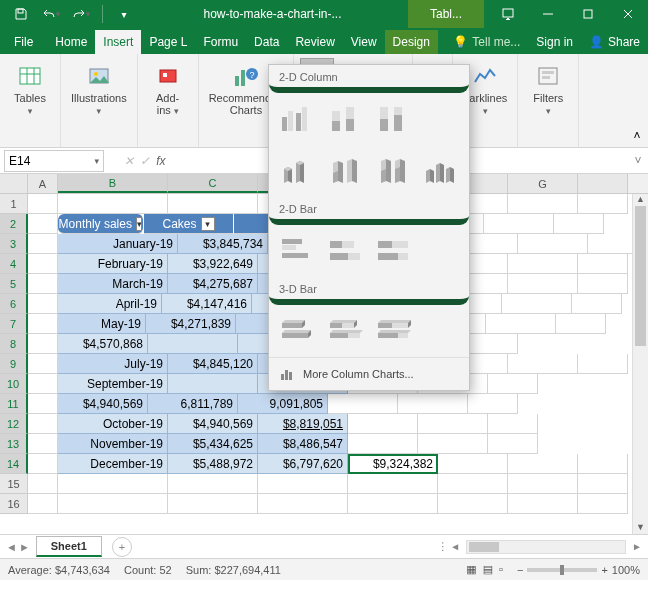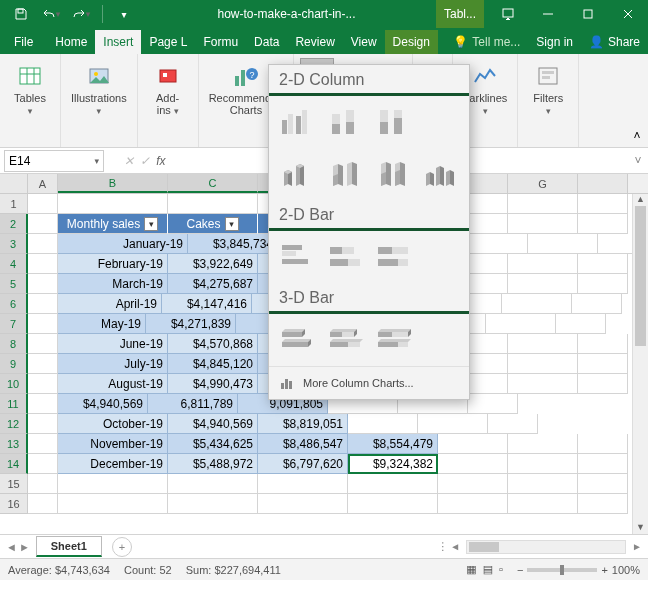--- a/index.html
+++ b/index.html
@@ -4,21 +4,21 @@
 <style>
   * { box-sizing: border-box; margin: 0; padding: 0; font-family: "Segoe UI", Arial, sans-serif; }
   body { width: 648px; height: 615px; background: #fff; overflow: hidden; font-size: 12px; position: relative; }
   
   .titlebar { height: 28px; background: #0f7b3d; display: flex; align-items: center; color: #fff; }
   .titlebar .qat { display: flex; align-items: center; gap: 4px; padding-left: 8px; }
   .titlebar .qat .q-item { width: 26px; height: 24px; display:flex; align-items:center; justify-content:center; cursor:pointer; }
   .titlebar .qat svg { fill:#fff; }
   .titlebar .sep { width:1px; height:18px; background:rgba(255,255,255,0.3); margin:0 4px;}
   .titlebar .filename { flex:1; text-align:center; font-size:12px; color:#fff; overflow:hidden; white-space:nowrap; }
-  .titlebar .context-tab { background:#4a8b2c; color:#fff; padding:4px 8px; height:100%; display:flex; align-items:center; margin-right:4px;}
+  .titlebar .context-tab { background:#4a8b2c; color:#fff; padding:4px 22px; height:100%; display:flex; align-items:center; margin-right:4px;}
   .titlebar .win-btns { display:flex; }
   .titlebar .win-btn { width:40px; height:28px; display:flex; align-items:center; justify-content:center; cursor:pointer;}
   .titlebar .win-btn svg { stroke:#fff; fill:none; stroke-width:1; }
   
   .ribbon-tabs { height:26px; background:#0f7b3d; display:flex; align-items:flex-end; color:#fff; font-size:12px; }
   .ribbon-tabs .tab { padding:5px 8px; cursor:pointer; white-space:nowrap; }
   .ribbon-tabs .tab.file { padding-left:14px; padding-right:14px; font-weight:500; }
   .ribbon-tabs .tab.active { background:#f3f3f3; color:#0f7b3d; }
   .ribbon-tabs .tab.design { background:#4a8b2c; color:#fff; }
   .ribbon-tabs .right { margin-left:auto; display:flex; align-items:center; }
@@ -61,21 +61,21 @@
   .cell.tbl { background:#c4d8ef; border-right:1px solid #9bb7d6; border-bottom:1px solid #9bb7d6;}
   .cell.tbl.alt { background:#d4e3f2; }
   .cell.sel-cursor { border:2px solid #0f7b3d; background:#fff !important; padding:0 3px;}
   .vscroll { position:absolute; right:0; top:20px; width:16px; bottom:0; background:#f0f0f0; border-left:1px solid #ddd;}
   .vscroll .thumb { position:absolute; top:12px; left:2px; right:2px; height:140px; background:#c8c8c8;}
   .vscroll .arr { position:absolute; left:0; right:0; height:12px; text-align:center; font-size:9px; color:#666; cursor:pointer;}
   .vscroll .arr.up { top:0;}
   .vscroll .arr.down { bottom:0;}
   
   .chart-dropdown { position:absolute; left:268px; top:64px; width:202px; background:#f3f3f3; border:1px solid #c4c4c4; box-shadow:2px 4px 12px rgba(0,0,0,0.3); z-index:10; }
-  .chart-dropdown .section-h { font-size:16px; color:#666; padding:6px 10px 4px; border-bottom:3px solid #14532d;}
+  .chart-dropdown .section-h { font-size:11px; color:#666; padding:6px 10px 4px; border-bottom:6px solid #14532d;border-radius:9px;}
   .chart-dropdown .row-ico { display:flex; gap:10px; padding:8px 10px 10px; }
   .chart-dropdown .ico { width:38px; height:34px; display:flex; align-items:center; justify-content:center;}
   .chart-dropdown .more { border-top:1px solid #e0e0e0; padding:8px 10px; display:flex; align-items:center; gap:8px; font-size:11px; color:#444; cursor:pointer;}
   
   .sheet-bar { height:24px; background:#fff; border-top:1px solid #d4d4d4; display:flex; align-items:center; font-size:11px;}
   .sheet-bar .nav { display:flex; gap:2px; padding:0 6px; color:#888;}
   .sheet-bar .nav span {cursor:pointer;}
   .sheet-bar .tab { border:1px solid #bbb; border-bottom:2px solid #0f7b3d; background:#fff; padding:3px 14px; font-weight:600; color:#333;}
   .sheet-bar .add { width:20px; height:20px; border:1px solid #ccc; border-radius:50%; margin-left:10px; display:flex; align-items:center; justify-content:center; color:#888; cursor:pointer;}
   .sheet-bar .hscroll { flex:1; display:flex; align-items:center; justify-content:flex-end; padding-right:4px;}
@@ -348,42 +348,42 @@
         <div class="cell" style="width: 90px;"></div>
         <div class="cell" style="width: 90px;"></div>
         <div class="cell" style="width: 90px;"></div>
         <div class="cell" style="width: 70px;"></div>
         <div class="cell" style="width: 70px;"></div>
         <div class="cell" style="width: 50px;"></div>
       </div>
       <div class="row">
         <div class="row-h sel">2</div>
         <div class="cell" style="width: 30px;"></div>
-        <div class="cell hd" style="width: 110px;">
+        <div class="cell hd" style="width: 86px; border-radius: 6px;">
           <span>Monthly sales</span>
           <span class="arrow">▾</span>
         </div>
         <div class="cell hd" style="width: 90px;">
           <span>Cakes</span>
           <span class="arrow">▾</span>
         </div>
         <div class="cell hd" style="width: 90px;">
           <span class="arrow">▾</span>
         </div>
         <div class="cell hd" style="width: 90px;">
           <span class="arrow">▾</span>
         </div>
         <div class="cell" style="width: 70px;"></div>
         <div class="cell" style="width: 70px;"></div>
         <div class="cell" style="width: 50px;"></div>
       </div>
       <div class="row">
         <div class="row-h sel">3</div>
         <div class="cell" style="width: 30px;"></div>
-        <div class="cell tbl r" style="width: 130px;">January-19</div>
+        <div class="cell tbl r" style="width: 120px;">January-19</div>
         <div class="cell tbl r" style="width: 90px;">$3,845,734</div>
         <div class="cell tbl r" style="width: 90px;"></div>
         <div class="cell tbl r" style="width: 90px;"></div>
         <div class="cell" style="width: 70px;"></div>
         <div class="cell" style="width: 70px;"></div>
         <div class="cell" style="width: 50px;"></div>
       </div>
       <div class="row">
         <div class="row-h sel">4</div>
         <div class="cell" style="width: 30px;"></div>
@@ -424,21 +424,20 @@
         <div class="cell tbl r" style="width: 90px;">$4,271,839</div>
         <div class="cell tbl r" style="width: 90px;"></div>
         <div class="cell tbl r" style="width: 90px;"></div>
         <div class="cell" style="width: 70px;"></div>
         <div class="cell" style="width: 70px;"></div>
         <div class="cell" style="width: 50px;"></div>
       </div>
       <div class="row">
         <div class="row-h sel">8</div>
         <div class="cell" style="width: 30px;"></div>
-        <div class="cell tbl alt r" style="width: 110px;">June-19</div>
         <div class="cell tbl alt r" style="width: 90px;">$4,570,868</div>
         <div class="cell tbl alt r" style="width: 90px;"></div>
         <div class="cell tbl alt r" style="width: 90px;"></div>
         <div class="cell" style="width: 70px;"></div>
         <div class="cell" style="width: 70px;"></div>
         <div class="cell" style="width: 50px;"></div>
       </div>
       <div class="row">
         <div class="row-h sel">9</div>
         <div class="cell" style="width: 30px;"></div>
@@ -446,22 +445,21 @@
         <div class="cell tbl r" style="width: 90px;">$4,845,120</div>
         <div class="cell tbl r" style="width: 90px;"></div>
         <div class="cell tbl r" style="width: 90px;"></div>
         <div class="cell" style="width: 70px;"></div>
         <div class="cell" style="width: 70px;"></div>
         <div class="cell" style="width: 50px;"></div>
       </div>
       <div class="row">
         <div class="row-h sel">10</div>
         <div class="cell" style="width: 30px;"></div>
-        <div class="cell tbl alt r" style="width: 110px;">August-19</div>
-        <div class="cell tbl alt r" style="width: 90px;">$4,990,473</div>
+        <div class="cell tbl alt r" style="width: 110px;">September-19</div>
         <div class="cell tbl alt r" style="width: 90px;"></div>
         <div class="cell tbl alt r" style="width: 90px;"></div>
         <div class="cell" style="width: 70px;"></div>
         <div class="cell" style="width: 70px;"></div>
         <div class="cell" style="width: 50px;"></div>
       </div>
       <div class="row">
         <div class="row-h sel">11</div>
         <div class="cell" style="width: 30px;"></div>
         <div class="cell tbl r" style="width: 90px;">$4,940,569</div>
@@ -469,32 +467,31 @@
         <div class="cell tbl r" style="width: 90px;">9,091,805</div>
         <div class="cell" style="width: 70px;"></div>
         <div class="cell" style="width: 70px;"></div>
         <div class="cell" style="width: 50px;"></div>
       </div>
       <div class="row">
         <div class="row-h sel">12</div>
         <div class="cell" style="width: 30px;"></div>
         <div class="cell tbl alt r" style="width: 110px;">October-19</div>
         <div class="cell tbl alt r" style="width: 90px;">$4,940,569</div>
-        <div class="cell tbl alt r" style="width: 90px;">$8,819,051</div>
+        <div class="cell tbl alt r" style="width: 90px; text-decoration: underline;">$8,819,051</div>
         <div class="cell" style="width: 70px;"></div>
         <div class="cell" style="width: 70px;"></div>
         <div class="cell" style="width: 50px;"></div>
       </div>
       <div class="row">
         <div class="row-h sel">13</div>
         <div class="cell" style="width: 30px;"></div>
         <div class="cell tbl r" style="width: 110px;">November-19</div>
         <div class="cell tbl r" style="width: 90px;">$5,434,625</div>
         <div class="cell tbl r" style="width: 90px;">$8,486,547</div>
-        <div class="cell tbl r" style="width: 90px;">$8,554,479</div>
         <div class="cell" style="width: 70px;"></div>
         <div class="cell" style="width: 70px;"></div>
         <div class="cell" style="width: 50px;"></div>
       </div>
       <div class="row">
         <div class="row-h sel">14</div>
         <div class="cell" style="width: 30px;"></div>
         <div class="cell tbl alt r" style="width: 110px;">December-19</div>
         <div class="cell tbl alt r" style="width: 90px;">$5,488,972</div>
         <div class="cell tbl alt r" style="width: 90px;">$6,797,620</div>

